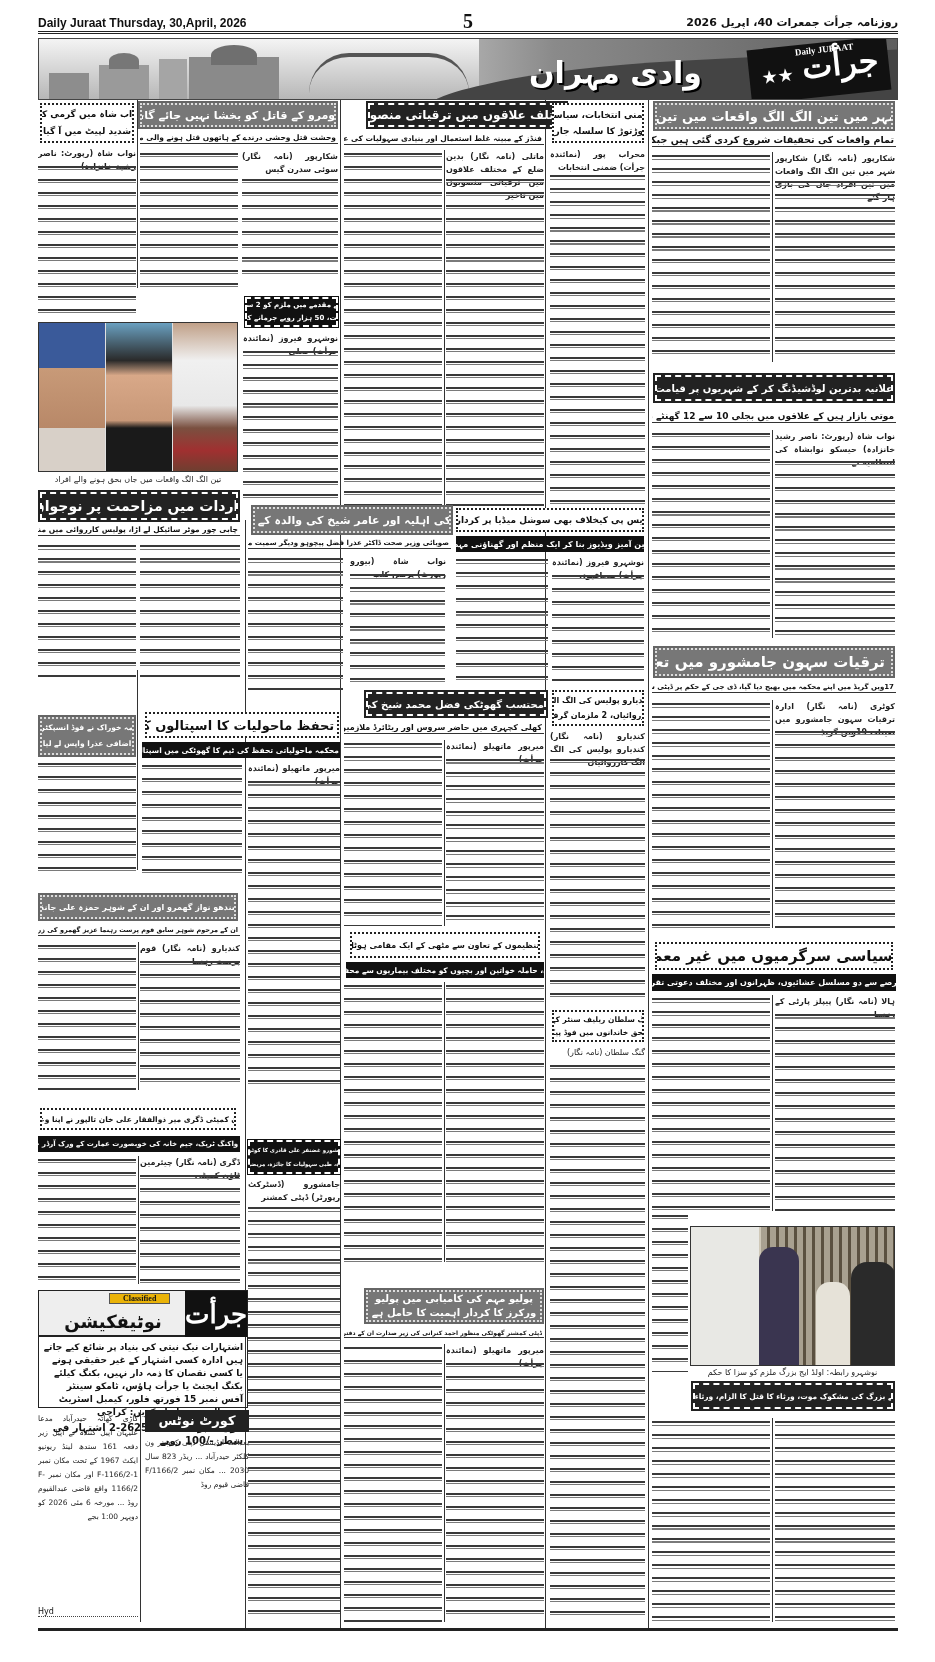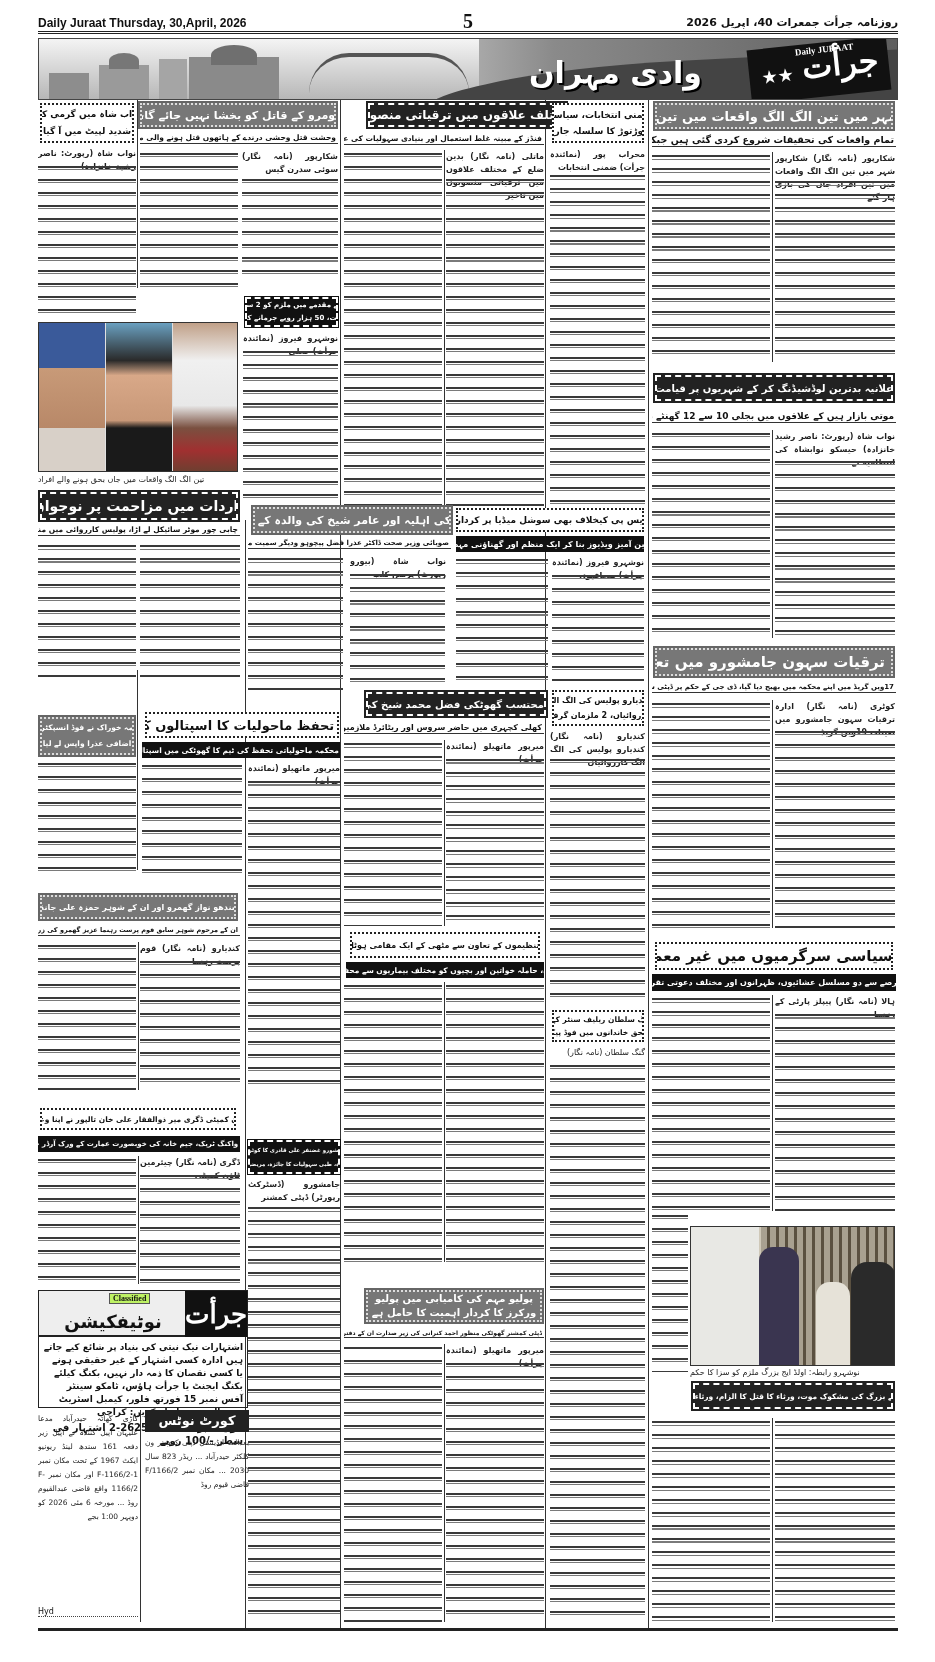--- a/index.html
+++ b/index.html
@@ -23,27 +23,27 @@
 .hd{position:absolute;display:flex;align-items:center;justify-content:center;text-align:center;direction:rtl;font-weight:bold;overflow:hidden;white-space:nowrap}
 .hd.dark{background:#222;color:#fff;border:2px dashed #fff;outline:2px solid #222}
 .hd.grey{background:#777;color:#fff;border:2px dotted #ddd;outline:2px solid #666}
 .hd.box{background:#fff;color:#111;border:2px dotted #222}
 .hd.black{background:#111;color:#fff}
 .sub{position:absolute;direction:rtl;font-size:9.5px;font-weight:bold;white-space:nowrap;overflow:hidden;border-bottom:1px solid #333;padding:1px 2px}
 .txt{position:absolute;direction:rtl;overflow:hidden;font-size:8px;line-height:13px;color:#222;text-align:justify}
 .txt::before{content:"";}
 .lines{position:absolute;overflow:hidden;background:repeating-linear-gradient(180deg,transparent 0,transparent 3px,#3a3a3a 3px,#3a3a3a 5px,transparent 5px,transparent 6.5px,#7a7a7a 6.5px,#7a7a7a 7.5px,transparent 7.5px,transparent 13px)}
 .photo{position:absolute;overflow:hidden;background:#555}
-.cap{position:absolute;direction:rtl;font-size:8px;text-align:left;color:#222}
+.cap{position:absolute;direction:rtl;font-size:8px;text-align:center;color:#222}
 .vr{position:absolute;width:1px;background:#333}
 .classified{position:absolute;left:38px;top:1290px;width:210px;height:118px;border:1px solid #222}
 .classified .hdr{position:absolute;left:0;top:0;width:100%;height:46px;border-bottom:2px solid #222;background:#eee}
 .classified .lg{position:absolute;right:0;top:0;width:62px;height:46px;background:#111;color:#fff;font:bold 26px "DejaVu Serif",serif;text-align:center;line-height:46px}
 .classified .cl{position:absolute;left:4px;top:20px;width:140px;font:bold 18px "DejaVu Sans",sans-serif;direction:rtl;text-align:center}
-.classified .tag{position:absolute;left:70px;top:2px;font:bold 8px "Liberation Serif",serif;border:1px solid #555;padding:0 3px;background:#bef264}
+.classified .tag{position:absolute;left:70px;top:2px;font:bold 8px "Liberation Serif",serif;border:1px solid #555;padding:0 13px;background:#eab308}
 .classified .body{position:absolute;left:4px;top:50px;width:200px;direction:rtl;font-size:9px;line-height:13px;font-weight:bold}
 .court{position:absolute;left:145px;top:1410px;width:104px;height:22px;background:#222;color:#fff;font:bold 13px "DejaVu Sans",sans-serif;text-align:center;line-height:22px;direction:rtl}
 .footline{position:absolute;left:38px;top:1628px;width:860px;height:3px;background:#222}
 </style>
 </head>
 <body>
 
 <div class="topbar">
   <span class="en">Daily Juraat Thursday, 30,April, 2026</span>
   <span class="pg">5</span>

